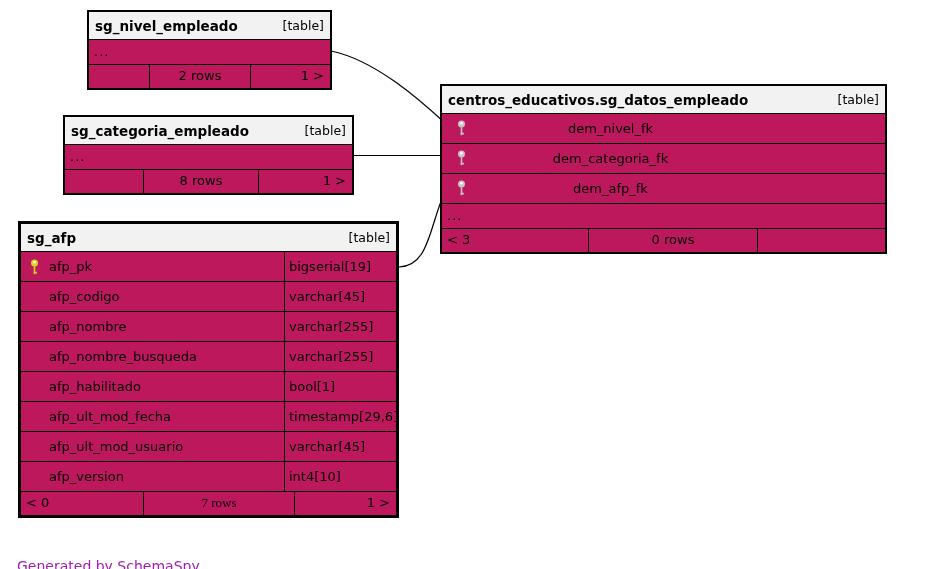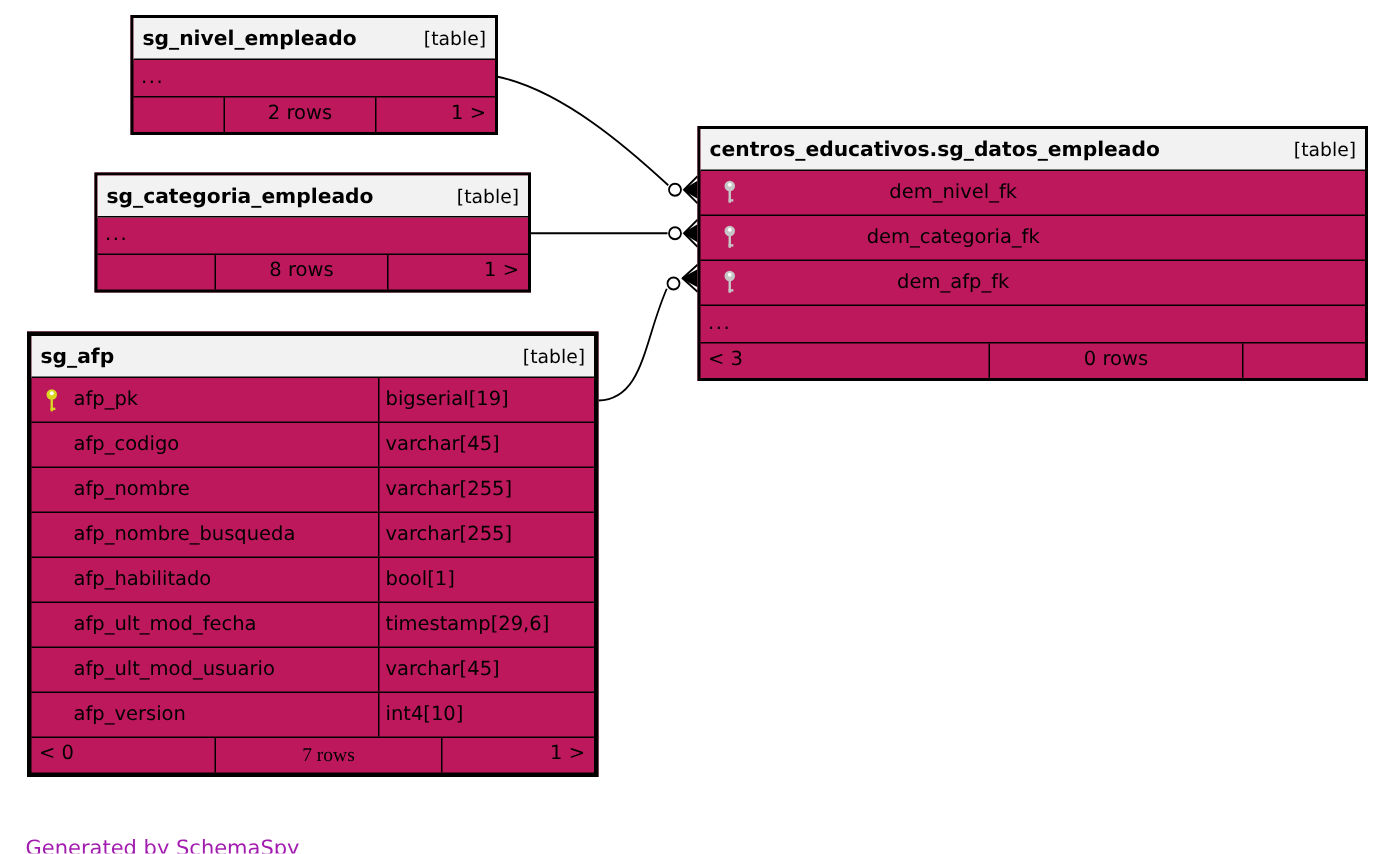--- a/index.html
+++ b/index.html
@@ -41,21 +41,21 @@
   }
 
   .col-row {
     display:flex; align-items:stretch; height:29px; flex:none;
     border-bottom:1px solid var(--border);
   }
   .col-row:last-of-type { border-bottom:none; }
 
   
   .t-afp .name-cell {
-    width:232px; box-sizing:border-box; border-right:1px solid var(--border);
+    width:264px; box-sizing:border-box; border-right:1px solid var(--border);
     display:flex; align-items:center; padding-left:8px; flex:none;
   }
   .t-afp .key-slot { width:11px; margin-right:9px; display:flex; align-items:center; flex:none; }
   .t-afp .type-cell { flex:1; display:flex; align-items:center; padding-left:4px; }
 
   
   .t-datos .fk-row { position:relative; }
   .t-datos .fk-key { position:absolute; left:14px; top:6px; }
   .t-datos .fk-name {
     flex:1; display:flex; align-items:center; justify-content:center;
@@ -65,21 +65,21 @@
   .tbl-footer { display:flex; height:23px; line-height:22px; flex:none; border-top:1px solid var(--border); }
   .col-row + .tbl-footer, .ellipsis-row + .tbl-footer { border-top:none; }
   .tbl-footer .fc { box-sizing:border-box; }
   .fc-prev { text-align:left; padding-left:5px; flex:none; }
   .fc-rows { text-align:center; border-left:1px solid var(--border); border-right:1px solid var(--border); flex:none; }
   .fc-next { text-align:right; padding-right:6px; flex:1; }
 
   .t-nivel .fc-prev { width:60px; }  .t-nivel .fc-rows { width:102px; }
   .t-cat   .fc-prev { width:78px; }  .t-cat   .fc-rows { width:116px; }
   .t-afp   .fc-prev { width:122px; } .t-afp   .fc-rows { width:152px;font-family:Liberation Serif, serif; }
-  .t-datos .fc-prev { width:146px; } .t-datos .fc-rows { width:170px;margin-left:46px; }
+  .t-datos .fc-prev { width:146px; } .t-datos .fc-rows { width:170px; }
 
   .key-svg .k { fill:var(--pk-icon); }
   .key-svg.fk .k { fill:var(--fk-icon); }
 
   .gen-note {
     position:absolute; left:17px; top:540px; z-index:2;
     font-size:14px; color:#a21caf; white-space:nowrap;margin-top:18px;
   }
 </style>
 </head>
@@ -212,21 +212,21 @@
     <span class="type-cell">int4[10]</span>
   </div>
 
   <div class="tbl-footer">
     <span class="fc fc-prev">&lt; 0</span>
     <span class="fc fc-rows">7 rows</span>
     <span class="fc fc-next">1 &gt;</span>
   </div>
 </div>
 
-<div class="tbl t-datos" style="left:465px; top:84px; width:447px;">
+<div class="tbl t-datos" style="left:440px; top:84px; width:447px;">
   <div class="tbl-header">
     <span class="tbl-title">centros_educativos.sg_datos_empleado</span>
     <span class="tbl-badge">[table]</span>
   </div>
 
   <div class="col-row fk-row">
     <span class="fk-key">
       <svg class="key-svg fk" width="11" height="16" viewBox="0 0 11 16">
         <circle class="k" cx="5.5" cy="4" r="3.5"></circle>
         <circle cx="5.5" cy="3.2" r="1.3" fill="#ffffff"></circle>

